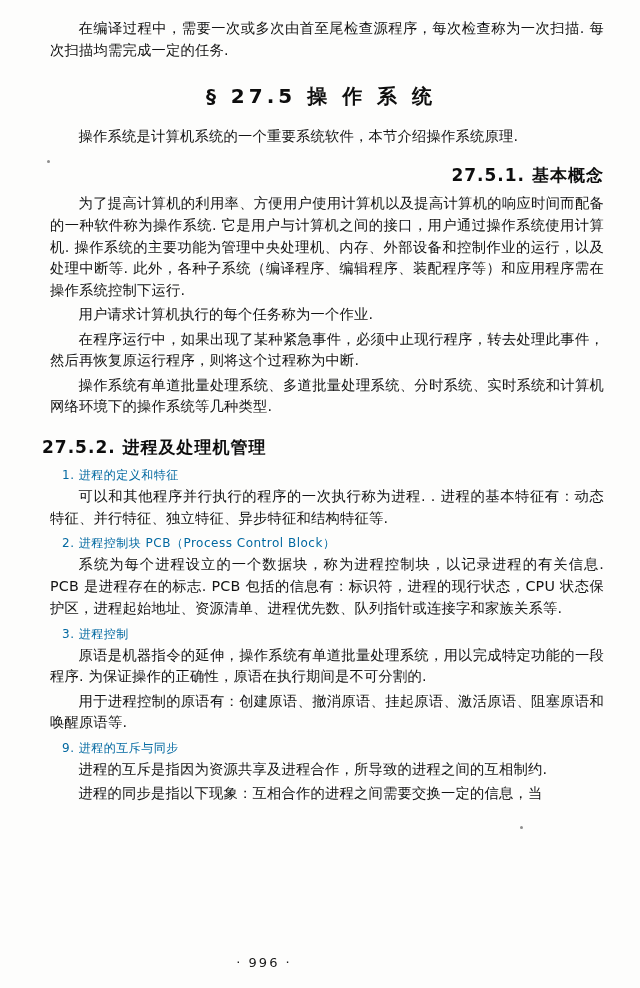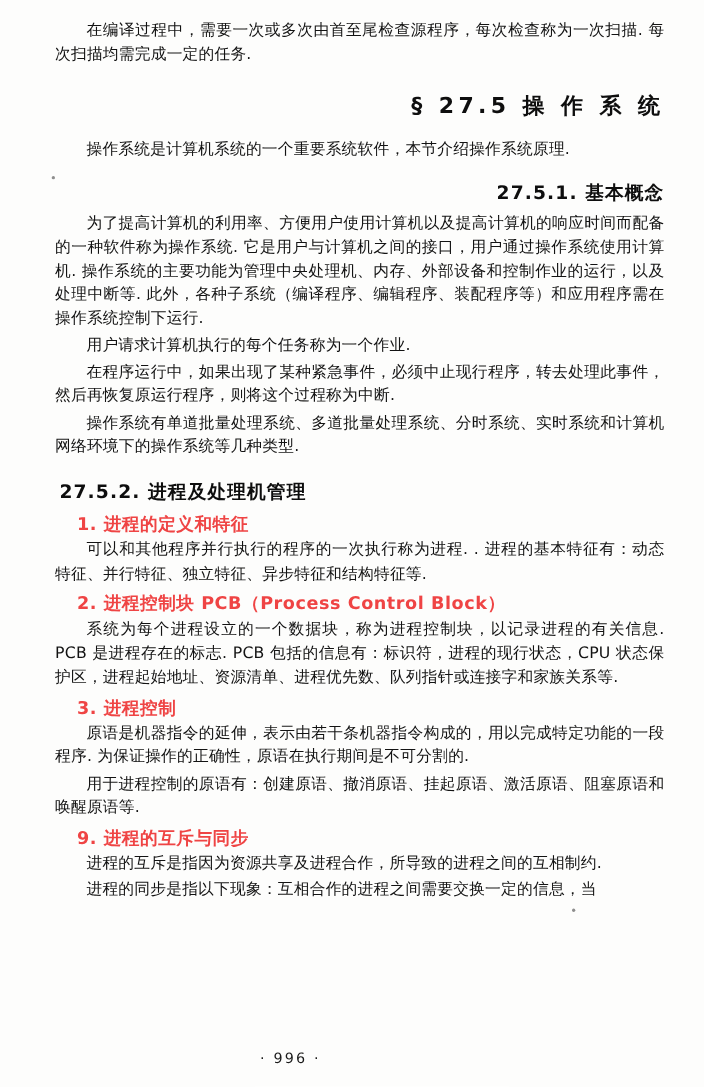--- a/index.html
+++ b/index.html
@@ -39,49 +39,49 @@
     line-height: 1.52;
     text-align: justify;
     letter-spacing: 0.2px;
     color: #131313;
   }
   p.indent {
     text-indent: 2em;
     margin-left: 12px;
   }
   .section-title {
-    text-align: right;
+    text-align: center;
     font-size: 20px;
     font-weight: bold;
     letter-spacing: 4px;
     margin: 22px 0 16px 0;
     color: #0e0e0e;
   }
   .subhead {
     font-size: 17px;
     font-weight: bold;
     margin: 16px 0 6px 0;
     letter-spacing: 1px;
     color: #0e0e0e;
     text-align: right;
   }
   .subhead2 {
     font-size: 17px;
     font-weight: bold;
-    margin: 18px 0 8px 16px;
+    margin: 18px 0 8px 4px;
     letter-spacing: 1px;
     color: #0e0e0e;
   }
   .minihead {
-    font-size: 16px;
-    font-weight: bold;
+    font-size: 12px;
+    font-weight: normal;
     margin: 6px 0 2px 0;
     text-indent: 2em;
     letter-spacing: 0.5px;
-    color: #ef4444;
+    color: #0369a1;
   }
   .footer {
     position: absolute;
     left: 0;
     bottom: 18px;
     width: 528px;
     text-align: center;
     font-size: 13px;
     letter-spacing: 2px;
     color: #1a1a1a;
@@ -116,21 +116,21 @@
 
     <div class="subhead2">27.5.2.  进程及处理机管理</div>
 
     <div class="minihead">1. 进程的定义和特征</div>
     <p class="indent">可以和其他程序并行执行的程序的一次执行称为进程. . 进程的基本特征有：动态特征、并行特征、独立特征、异步特征和结构特征等.</p>
 
     <div class="minihead">2. 进程控制块 PCB（Process Control Block）</div>
     <p class="indent">系统为每个进程设立的一个数据块，称为进程控制块，以记录进程的有关信息. PCB 是进程存在的标志. PCB 包括的信息有：标识符，进程的现行状态，CPU 状态保护区，进程起始地址、资源清单、进程优先数、队列指针或连接字和家族关系等.</p>
 
     <div class="minihead">3. 进程控制</div>
-    <p class="indent">原语是机器指令的延伸，表示由若干条机器指令构成的，用以完成特定功能的一段程序. 为保证操作的正确性，原语在执行期间是不可分割的.</p>
+    <p class="indent">原语是机器指令的延伸，操作系统有单道批量处理系统，用以完成特定功能的一段程序. 为保证操作的正确性，原语在执行期间是不可分割的.</p>
     <p class="indent">用于进程控制的原语有：创建原语、撤消原语、挂起原语、激活原语、阻塞原语和唤醒原语等.</p>
 
     <div class="minihead">9. 进程的互斥与同步</div>
     <p class="indent">进程的互斥是指因为资源共享及进程合作，所导致的进程之间的互相制约.</p>
     <p class="indent">进程的同步是指以下现象：互相合作的进程之间需要交换一定的信息，当</p>
 
   </div>
 
   <div class="stray-dot" style="left:47px; top:160px;"></div>
   <div class="stray-dot" style="left:520px; top:826px;"></div>

